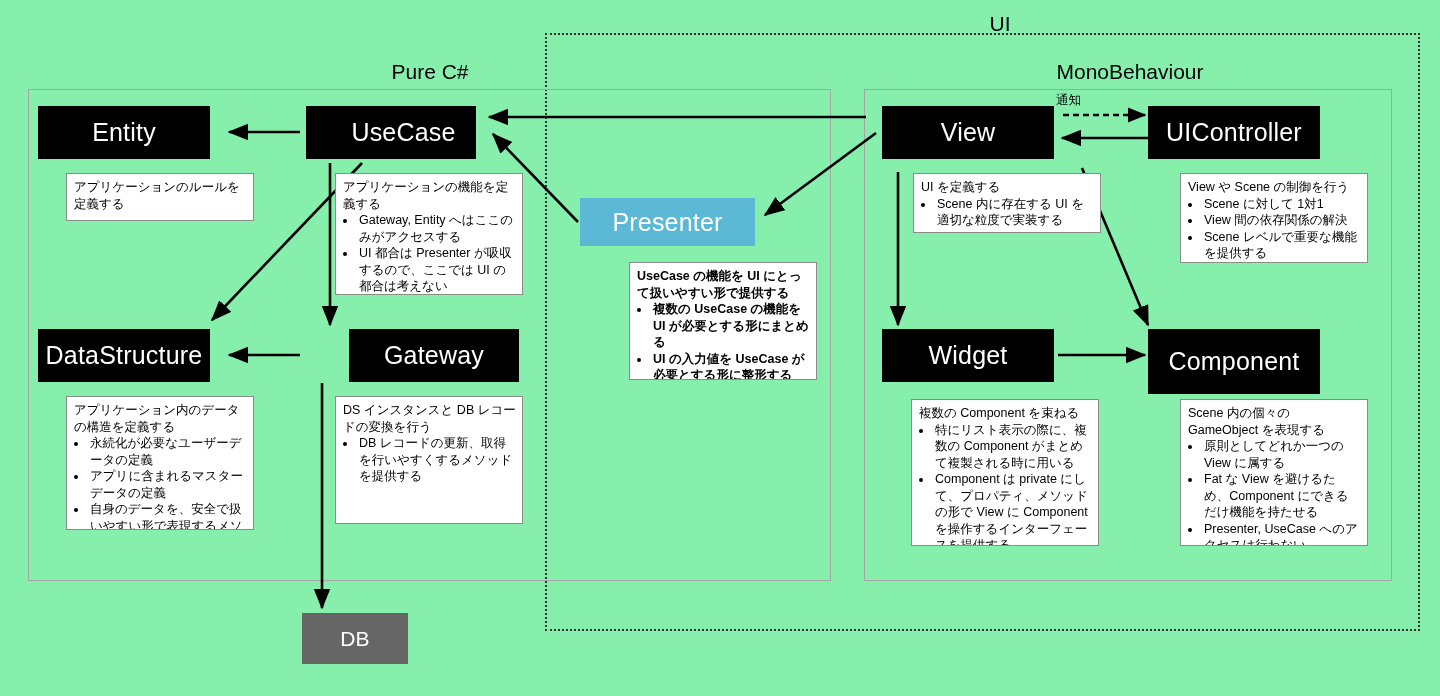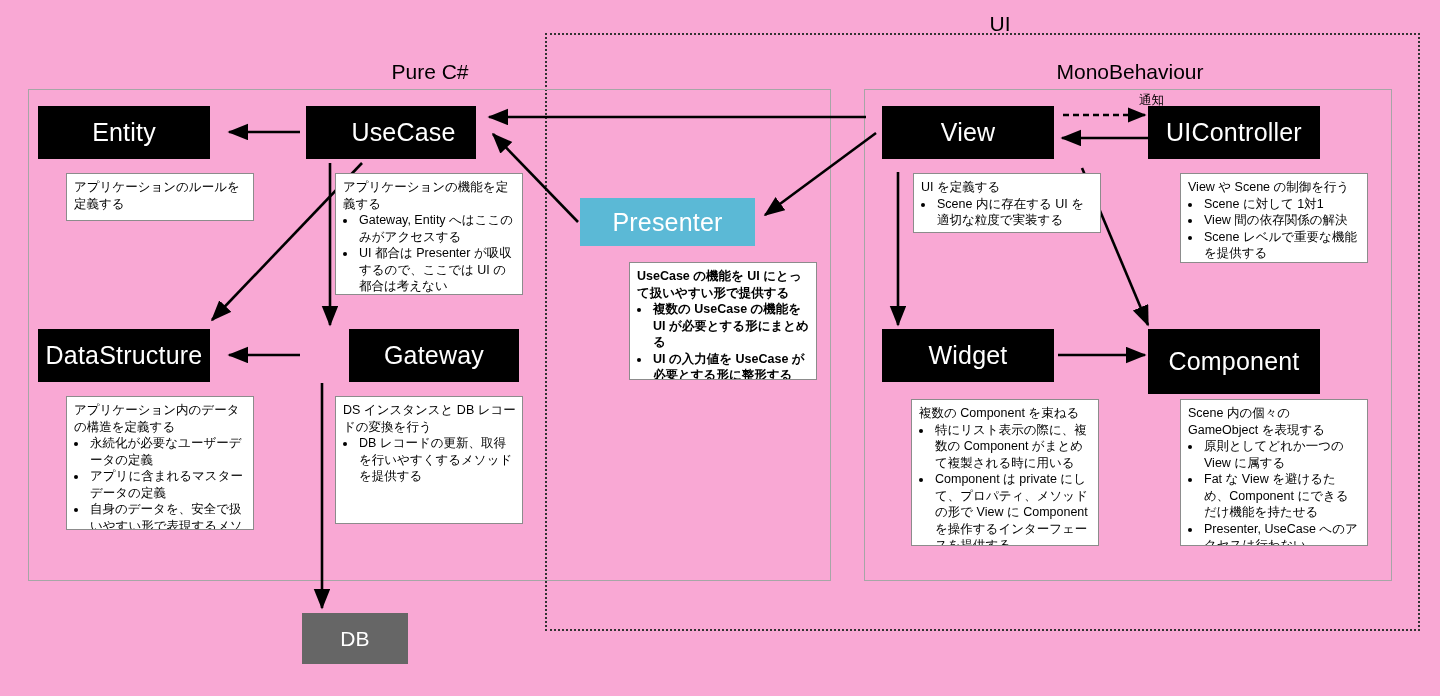--- a/index.html
+++ b/index.html
@@ -8,21 +8,21 @@
     background: #ffffff;
   }
   body {
     font-family: "Liberation Sans", "DejaVu Sans", sans-serif;
     color: #000000;
   }
   #canvas {
     position: relative;
     width: 1440px;
     height: 696px;
-    background: #f9a8d4;
+    background: #86efac;
     overflow: hidden;
   }
   
   .region {
     position: absolute;
     background: transparent;
     box-sizing: border-box;
   }
   .region.solid {
     border: 1px solid #a6a6a6;
@@ -138,21 +138,21 @@
 
     <line x1="1063" y1="115" x2="1145" y2="115" stroke="#000" stroke-width="2.6" stroke-dasharray="6,4" marker-end="url(#ahs)"></line>
 
     <line x1="898" y1="172" x2="898" y2="325" stroke="#000" stroke-width="2.6" marker-end="url(#ah)"></line>
 
     <line x1="1082" y1="168" x2="1148" y2="325" stroke="#000" stroke-width="2.6" marker-end="url(#ah)"></line>
 
     <line x1="1058" y1="355" x2="1145" y2="355" stroke="#000" stroke-width="2.6" marker-end="url(#ah)"></line>
   </svg>
 
-  <div class="arrow-label" style="left:1139px; top:92px;">通知</div>
+  <div class="arrow-label" style="left:1056px; top:92px;">通知</div>
 
   <div class="node black" style="left:38px; top:106px; width:172px; height:53px;">Entity</div>
 
   <div class="node black" style="left:306px; top:106px; width:170px; height:53px;padding-left:25px;">UseCase</div>
 
   <div class="node black" style="left:38px; top:329px; width:172px; height:53px;">DataStructure</div>
 
   <div class="node black" style="left:306px; top:329px; width:170px; height:53px;margin-left:43px;">Gateway</div>
 
   <div class="node gray" style="left:302px; top:613px; width:106px; height:51px; font-size:21px;">DB</div>

